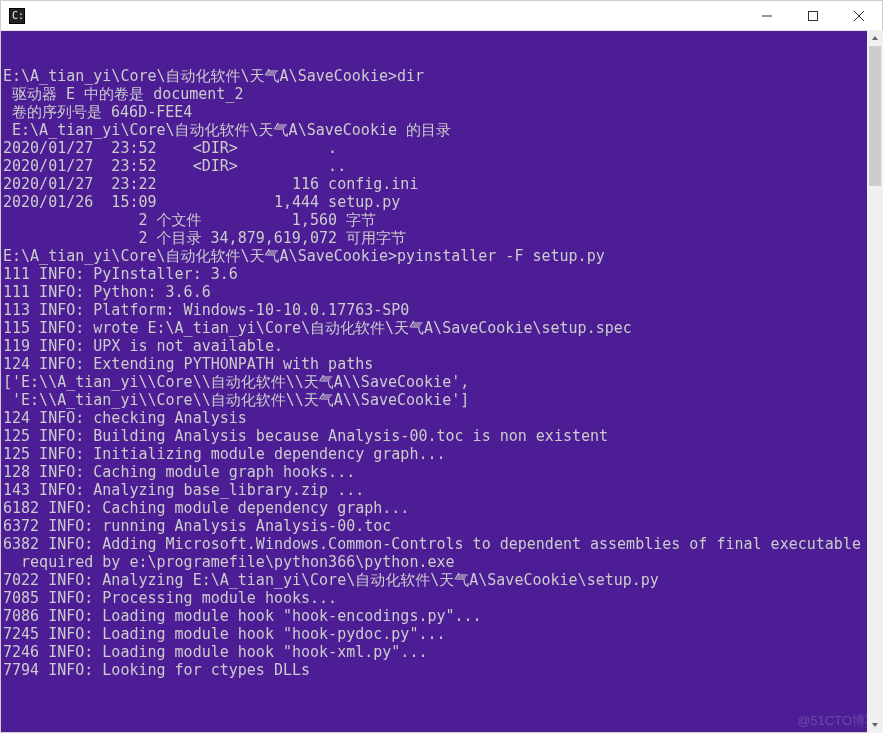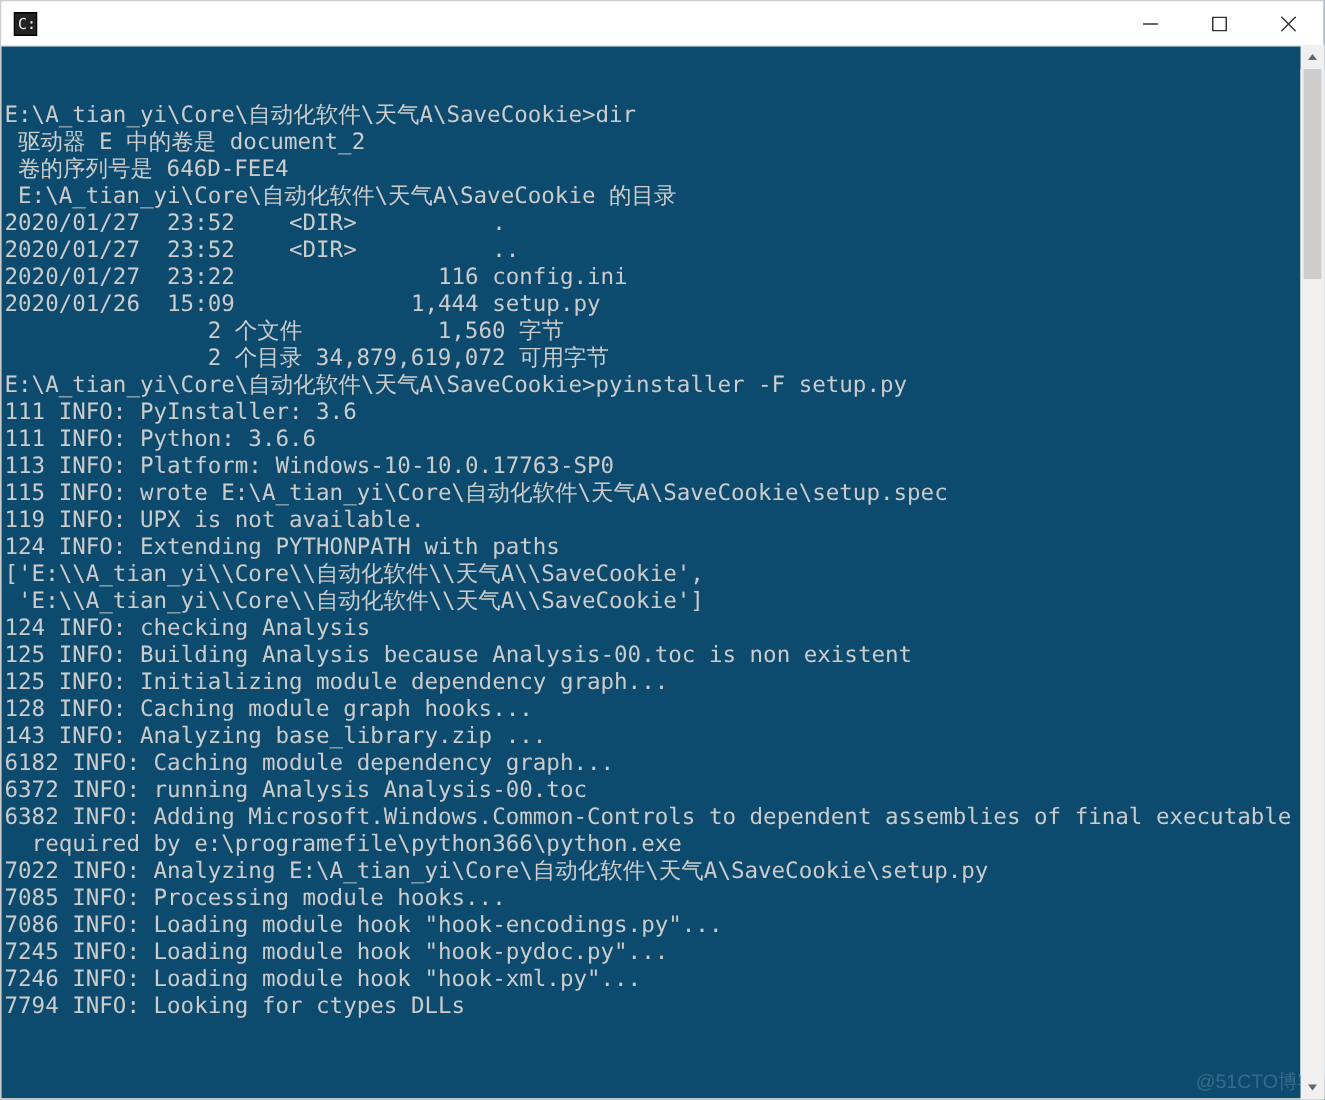--- a/index.html
+++ b/index.html
@@ -4,21 +4,21 @@
 <style>
   * { margin: 0; padding: 0; box-sizing: border-box; }
   html, body { width: 883px; height: 733px; font-family: "Segoe UI", Tahoma, sans-serif; background: #fff; overflow: hidden; }
   .window { width: 883px; height: 733px; border: 1px solid #ccc; display: flex; flex-direction: column; background: #fff; }
   .titlebar { height: 30px; display: flex; align-items: center; background: #fff; border-bottom: 1px solid #e5e5e5; }
   .titlebar-icon { width: 16px; height: 16px; margin: 0 6px 0 8px; display: inline-flex; align-items: center; justify-content: center; }
   .titlebar-title { flex: 1; font-size: 12px; color: #333; white-space: nowrap; overflow: hidden; margin-top: 40px; }
   .win-controls { display: flex; }
   .win-btn { width: 46px; height: 30px; display: flex; align-items: center; justify-content: center; color: #333; font-family: "Segoe UI", sans-serif; cursor: default; }
   .win-btn svg { width: 10px; height: 10px; }
-  .terminal { flex: 1; background: #0c4a6e; color: #ccc; font-family: "NSimSun","SimSun","MS Gothic","Consolas",monospace; font-size: 15px; line-height: 18px; white-space: pre; padding: 0; overflow: hidden; position: relative; }
+  .terminal { flex: 1; background: #4c1d95; color: #ccc; font-family: "NSimSun","SimSun","MS Gothic","Consolas",monospace; font-size: 15px; line-height: 18px; white-space: pre; padding: 0; overflow: hidden; position: relative; }
   .terminal-inner { padding: 0 2px; letter-spacing: 0; }
   .watermark { position: absolute; right: 4px; bottom: 2px; color: rgba(255,255,255,0.18); font-size: 13px; font-family: sans-serif; }
   .scrollbar-v { position: absolute; right: 0; top: 30px; bottom: 0; width: 16px; background: #f0f0f0; display: flex; flex-direction: column; }
   .scroll-arrow { height: 16px; display: flex; align-items: center; justify-content: center; color: #666; font-size: 8px; }
   .scroll-track { flex: 1; background: #f0f0f0; position: relative; }
   .scroll-thumb { position: absolute; left: 2px; right: 2px; top: 0; height: 140px; background: #cdcdcd; }
 </style>
 </head>
 <body>
 

